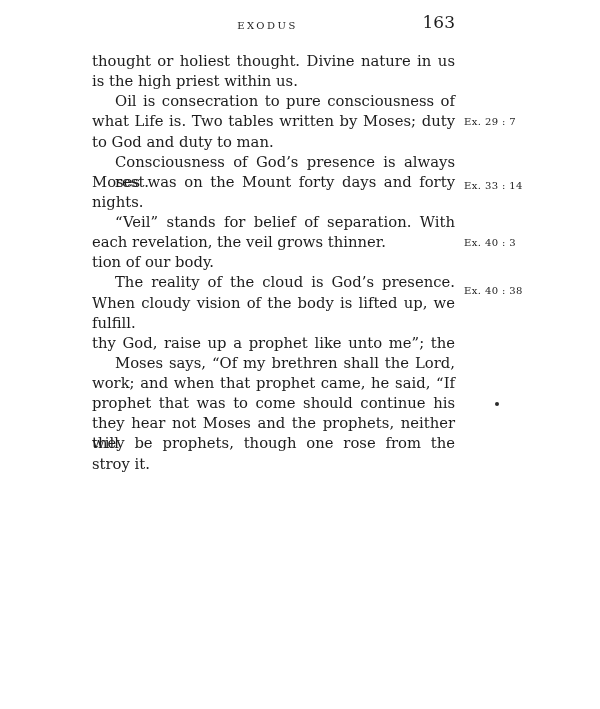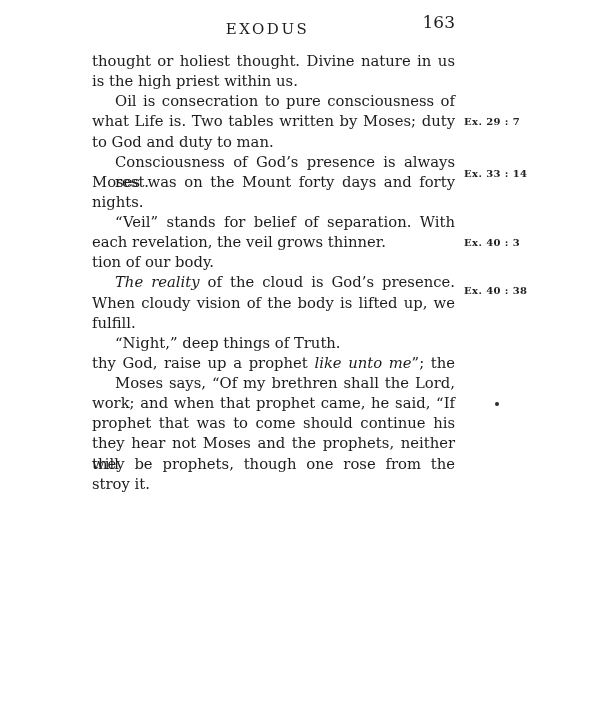--- a/index.html
+++ b/index.html
@@ -22,21 +22,21 @@
     left: 80px;
     top: 0;
     width: 375px;
     height: 42px;
   }
   .running-title {
     position: absolute;
     left: 50%;
     transform: translateX(-50%);
     top: 20px;
-    font-size: 15px;
+    font-size: 10px;
     letter-spacing: 2.5px;
     font-weight: 500;
     white-space: nowrap;
   }
   .page-number {
     position: absolute;
     right: 0;
     top: 12px;
     font-size: 17px;
     text-align: center;
@@ -57,29 +57,28 @@
     margin-left: 12px;
   }
   .line.just {
     text-align: justify;
     text-align-last: justify;
   }
   .line.indent {
     padding-left: 23px;
   }
   .it {
-    font-style: italic;
   }
   
   .note {
     position: absolute;
     left: calc(100% + 9px);
     top: 1px;
     font-size: 10px;
-    font-weight: 700;
+    font-weight: 400;
     letter-spacing: 0.4px;
     white-space: nowrap;
     text-align: left;
     text-align-last: auto;
     color: #222222;
   }
   
   .speck {
     position: absolute;
     left: 495px;
@@ -99,30 +98,29 @@
     <span class="running-title">EXODUS</span>
     <span class="page-number">163</span>
   </div>
 
   <div class="column">
       <div class="line just"><span>thought or holiest thought.  Divine nature in us</span></div>
       <div class="line"><span>is the high priest within us.</span></div>
       <div class="line indent just"><span>Oil is consecration to pure consciousness of</span></div>
       <div class="line just"><span>what Life is.  Two tables written by Moses; duty</span><span class="note">Ex. 29 : 7</span></div>
       <div class="line"><span>to God and duty to man.</span></div>
-      <div class="line indent just"><span>Consciousness of God’s presence is always rest.</span><span class="note" style="top: 12px;">Ex. 33 : 14</span></div>
+      <div class="line indent just"><span>Consciousness of God’s presence is always rest.</span><span class="note" style="top: 24px;">Ex. 33 : 14</span></div>
       <div class="line just"><span>Moses was on the Mount forty days and forty</span></div>
       <div class="line"><span>nights.</span></div>
       <div class="line indent just"><span>“Veil” stands for belief of separation.  With</span></div>
       <div class="line"><span>each revelation, the veil grows thinner.</span><span class="note">Ex. 40 : 3</span></div>
       <div class="line"><span>tion of our body.</span></div>
       <div class="line indent just"><span class="it">The reality</span><span> of the cloud is God’s presence.</span><span class="note" style="top: 9px;">Ex. 40 : 38</span></div>
       <div class="line just"><span>When cloudy vision of the body is lifted up, we</span></div>
       <div class="line"><span>fulfill.</span></div>
-      <div class="line indent"><span>“Night,” deep things of Truth.</span></div>
       <div class="line just"><span>thy God, raise up a prophet </span><span class="it">like unto me</span><span>”; the</span></div>
       <div class="line indent just"><span>Moses says, “Of my brethren shall the Lord,</span></div>
       <div class="line just"><span>work; and when that prophet came, he said, “If</span></div>
       <div class="line just"><span>prophet that was to come should continue his</span></div>
       <div class="line just"><span>they hear not Moses and the prophets, neither will</span></div>
       <div class="line just"><span>they be prophets, though one rose from the</span></div>
       <div class="line"><span>stroy it.</span></div>
     </div>
 
   <div class="speck"></div>

